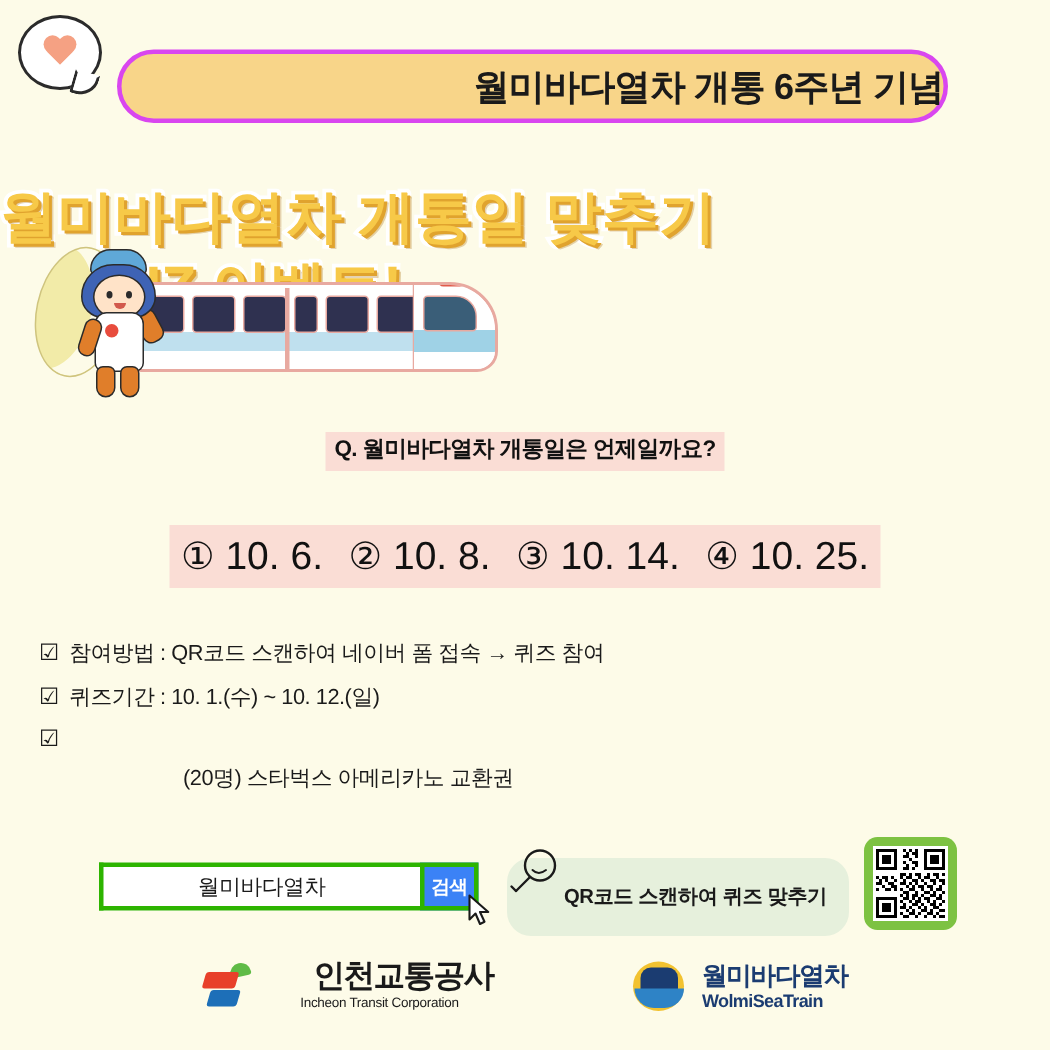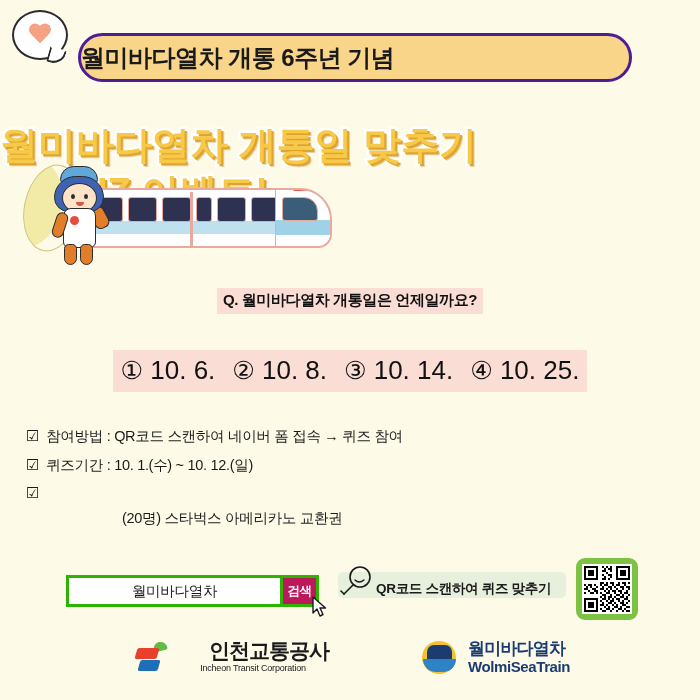--- a/index.html
+++ b/index.html
@@ -72,26 +72,26 @@
   .heart:after  { left: 0;    transform: rotate(45deg);  transform-origin: 100% 100%; }
 
   
   .banner {
     position: absolute;
     left: 78px;
     top: 33px;
     width: 554px;
     height: 49px;
     background: #F8D589;
-    border: 3px solid #4c1d95;
+    border: 3px solid #d946ef;
     border-radius: 26px;
     box-sizing: border-box;
     display: flex;
     align-items: center;
-    justify-content: flex-start;
+    justify-content: flex-end;
   }
   .banner-text {
     font-size: 24px;
     font-weight: bold;
     letter-spacing: -0.5px;
     color: #1a1a1a;
     white-space: nowrap;
   }
 
   
@@ -344,21 +344,21 @@
     box-sizing: border-box;
     display: flex;
     align-items: center;
     justify-content: center;
     font-size: 14.5px;
     letter-spacing: -0.3px;
     color: #1a1a1a;
   }
   .search-btn {
     width: 39px;
-    background: #be185d;
+    background: #3b82f6;
     border: 3px solid #2DB400;
     box-sizing: border-box;
     display: flex;
     align-items: center;
     justify-content: center;
     color: #FFFFFF;
     font-size: 12.5px;
     font-weight: bold;
     letter-spacing: -0.5px;
   }
@@ -370,25 +370,25 @@
     height: 22px;
   }
   .cursor svg { display: block; }
 
   
   .qr-band {
     position: absolute;
     left: 338px;
     top: 572px;
     width: 228px;
-    height: 26px;
+    height: 52px;
     background: #E6F0DC;
-    border-radius: 5px;
-    display: flex;
-    align-items: flex-end;
+    border-radius: 16px;
+    display: flex;
+    align-items: center;
     padding-left: 38px;
     box-sizing: border-box;
   }
   .qr-band-text {
     font-size: 13.5px;
     letter-spacing: -0.3px;
     color: #1a1a1a;
     font-weight: bold;
   }
   .magnifier {
@@ -494,21 +494,21 @@
     border-radius: 0 0 16px 16px;
   }
   .wst-text-ko {
     font-size: 17px;
     font-weight: bold;
     color: #1B3C71;
     letter-spacing: -0.8px;
     line-height: 1.1;
   }
   .wst-text-en {
-    font-size: 15px;
+    font-size: 12px;
     font-weight: bold;
     color: #1B3C71;
     letter-spacing: -0.4px;
     line-height: 1.1;
   }
 </style>
 </head>
 <body>
 
 <div class="poster">

